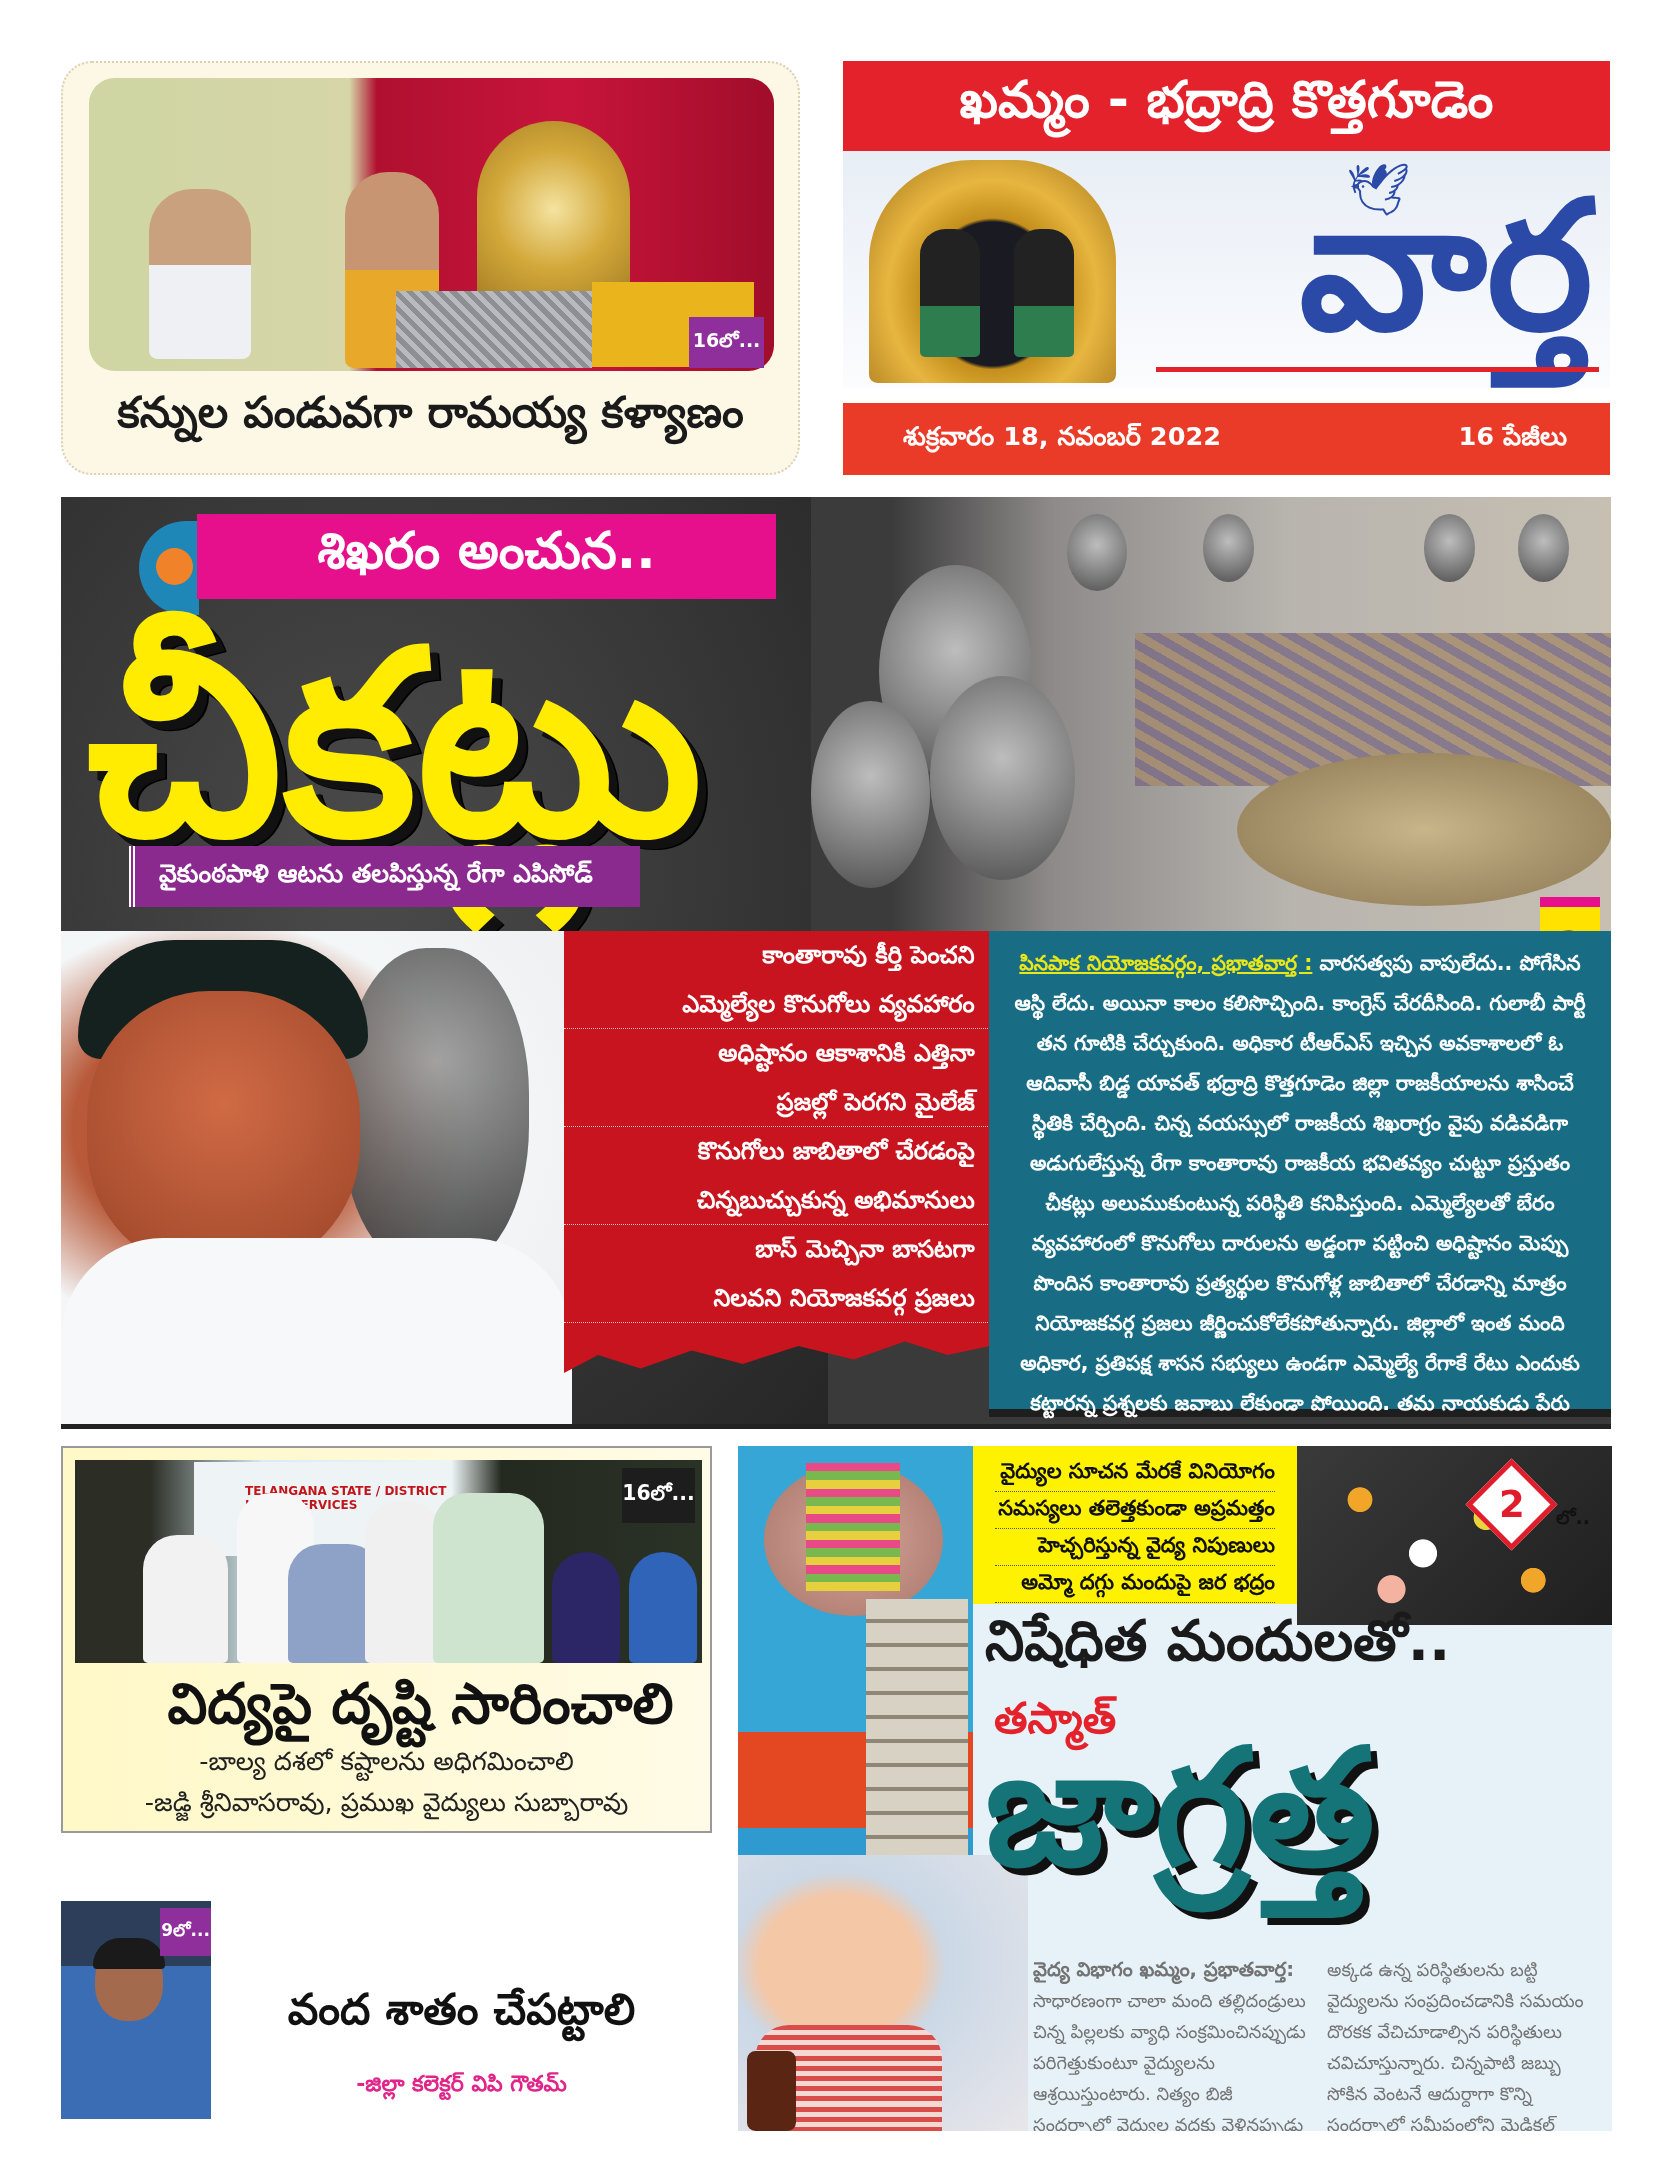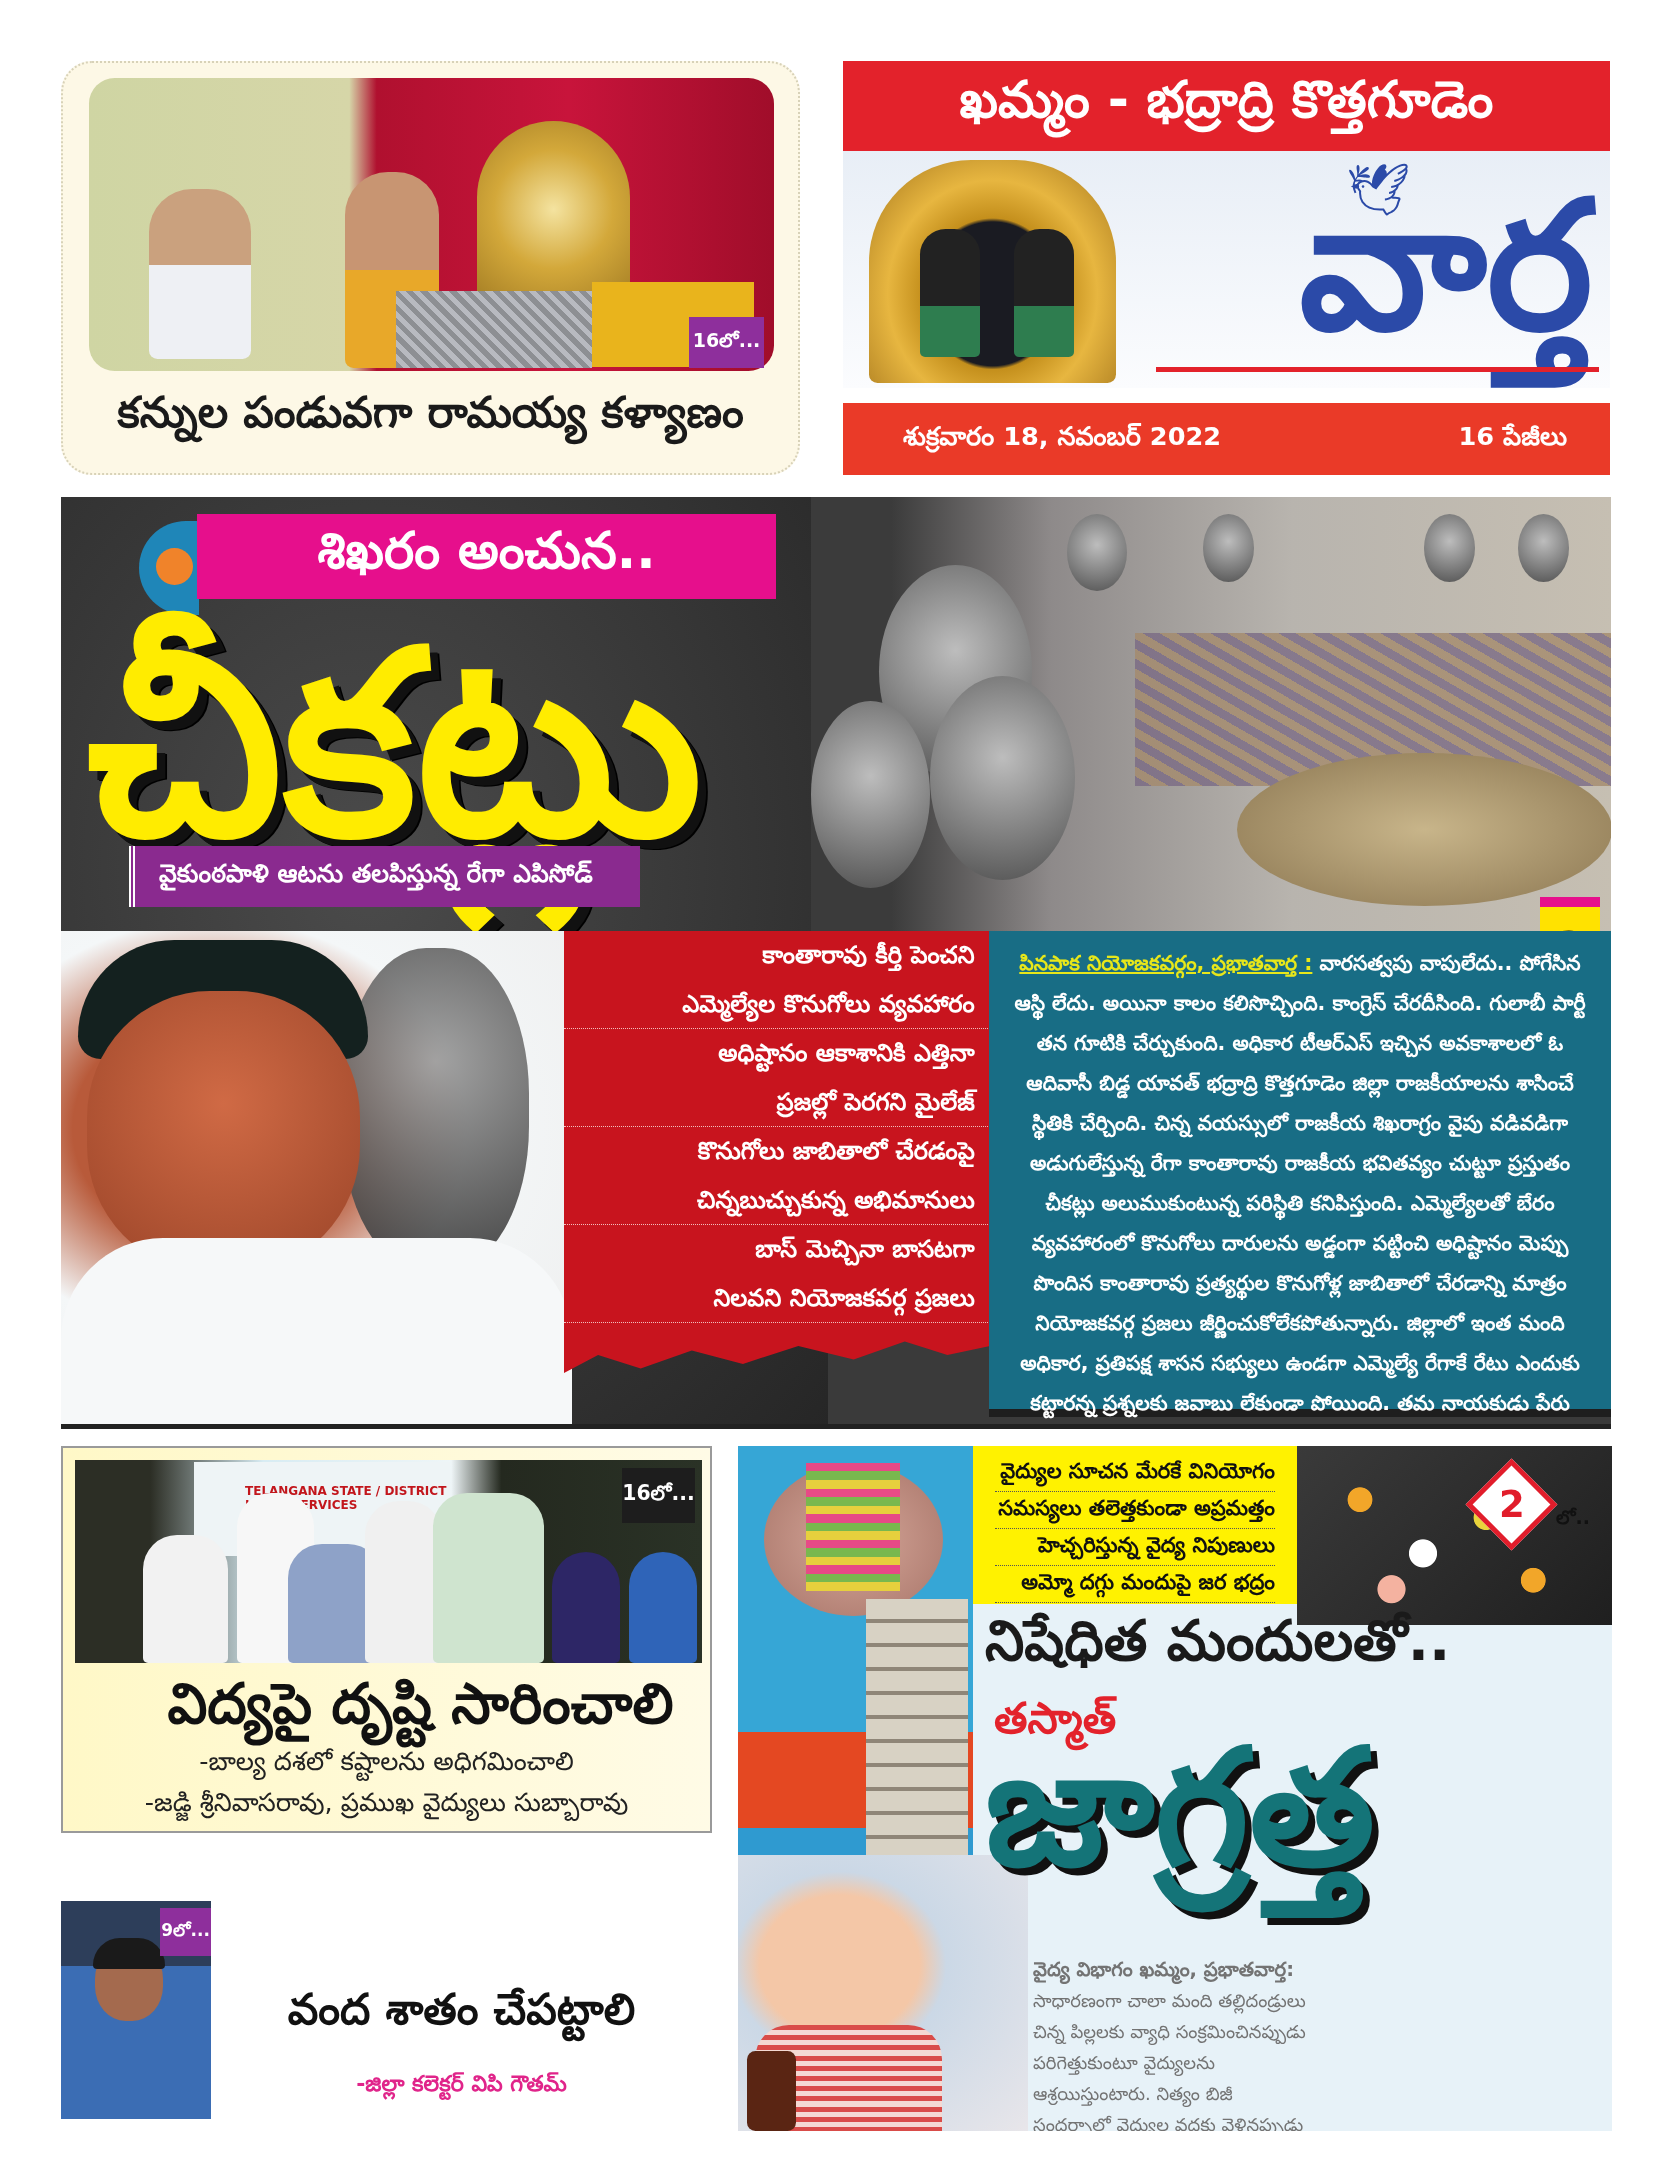--- a/index.html
+++ b/index.html
@@ -330,14 +330,15 @@
     <span class="num">2</span>
   </div>
   <div class="abs badge2-lo">లో..</div>
   <div class="abs kicker">నిషేధిత మందులతో..</div>
   <div class="abs kicker2">తస్మాత్</div>
   <div class="abs big">జాగ్రత్త</div>
   <div class="abs body col1">
     <span class="dateline">వైద్య విభాగం ఖమ్మం, ప్రభాతవార్త:</span><br>
     <span>సాధారణంగా చాలా మంది తల్లిదండ్రులు చిన్న పిల్లలకు వ్యాధి సంక్రమించినప్పుడు పరిగెత్తుకుంటూ వైద్యులను ఆశ్రయిస్తుంటారు. నిత్యం బిజీ సందర్భాల్లో వైద్యుల వద్దకు వెళ్లినప్పుడు</span>
   </div>
+  <div class="abs body col2">అక్కడ ఉన్న పరిస్థితులను బట్టి వైద్యులను సంప్రదించడానికి సమయం దొరకక వేచిచూడాల్సిన పరిస్థితులు చవిచూస్తున్నారు. చిన్నపాటి జబ్బు సోకిన వెంటనే ఆదుర్దాగా కొన్ని సందర్భాల్లో సమీపంలోని మెడికల్</div>
 </div>
 
 
 </body></html>

